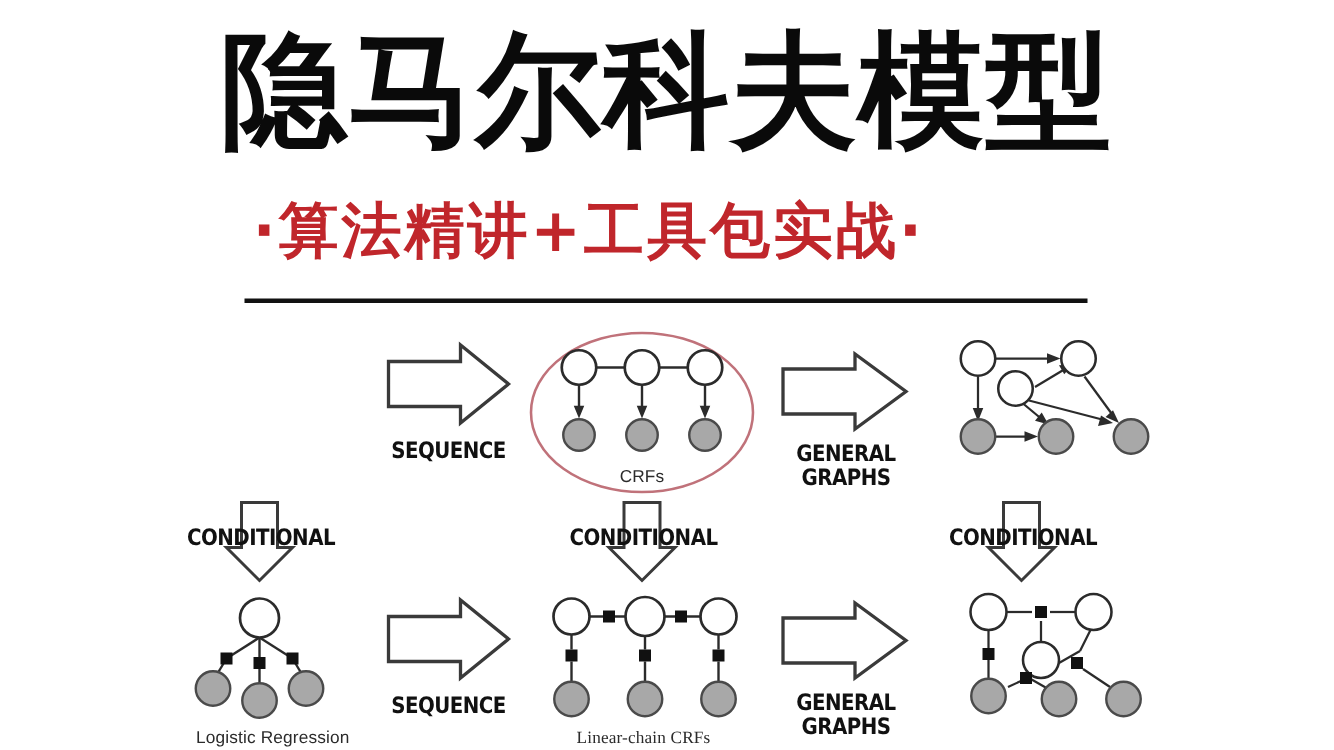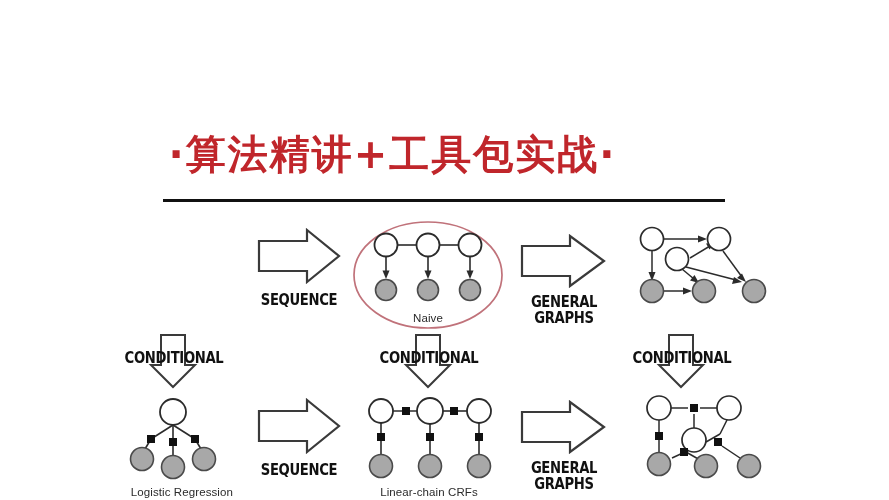--- a/index.html
+++ b/index.html
@@ -105,20 +105,21 @@
     line-height: 15.5px;
   }
 
   svg { display: block; overflow: visible; }
 </style>
 </head>
 <body>
 
 <div id="cover">
 
+  <div class="title-main">隐马尔科夫模型</div>
 
   <div class="title-sub">·算法精讲+工具包实战·</div>
 
   <div class="divider"></div>
 
   <div id="diagram">
 
 
     <div class="cell" style="left:255px; top:12px; width:88px; height:95px;">
       <svg width="88" height="60" viewBox="0 0 88 60">
@@ -140,21 +141,21 @@
         <polygon points="76,59 72.5,50.5 79.5,50.5" fill="#2b2b2b"></polygon>
         <line x1="118" y1="37" x2="118" y2="54" stroke="#2b2b2b" stroke-width="1.6"></line>
         <polygon points="118,59 114.5,50.5 121.5,50.5" fill="#2b2b2b"></polygon>
         <circle cx="34" cy="25" r="11.5" fill="#ffffff" stroke="#2b2b2b" stroke-width="1.8"></circle>
         <circle cx="76" cy="25" r="11.5" fill="#ffffff" stroke="#2b2b2b" stroke-width="1.8"></circle>
         <circle cx="118" cy="25" r="11.5" fill="#ffffff" stroke="#2b2b2b" stroke-width="1.8"></circle>
         <circle cx="34" cy="70" r="10.5" fill="#a8a8a8" stroke="#4a4a4a" stroke-width="1.6"></circle>
         <circle cx="76" cy="70" r="10.5" fill="#a8a8a8" stroke="#4a4a4a" stroke-width="1.6"></circle>
         <circle cx="118" cy="70" r="10.5" fill="#a8a8a8" stroke="#4a4a4a" stroke-width="1.6"></circle>
       </svg>
-      <div class="cap" style="top:92px;">Naive</div>
+      <div class="cap" style="top:92px;">CRFs</div>
     </div>
 
     <div class="cell" style="left:518px; top:18px; width:92px; height:100px;">
       <svg width="92" height="58" viewBox="0 0 92 58">
         <polygon points="4,13 52,13 52,3 86,28 52,53 52,43 4,43" fill="#ffffff" stroke="#3a3a3a" stroke-width="2.2" stroke-linejoin="miter"></polygon>
       </svg>
       <div class="arrow-label two-line" style="top:62px;">GENERAL</div>
       <div class="arrow-label two-line" style="top:78px;">GRAPHS</div>
     </div>
 
@@ -245,21 +246,21 @@
         <circle cx="124" cy="18" r="12" fill="#ffffff" stroke="#2b2b2b" stroke-width="1.8"></circle>
         <rect x="47" y="14" width="8" height="8" fill="#111111"></rect>
         <rect x="95" y="14" width="8" height="8" fill="#111111"></rect>
         <rect x="22" y="40" width="8" height="8" fill="#111111"></rect>
         <rect x="71" y="40" width="8" height="8" fill="#111111"></rect>
         <rect x="120" y="40" width="8" height="8" fill="#111111"></rect>
         <circle cx="26" cy="73" r="11.5" fill="#a8a8a8" stroke="#4a4a4a" stroke-width="1.6"></circle>
         <circle cx="75" cy="73" r="11.5" fill="#a8a8a8" stroke="#4a4a4a" stroke-width="1.6"></circle>
         <circle cx="124" cy="73" r="11.5" fill="#a8a8a8" stroke="#4a4a4a" stroke-width="1.6"></circle>
       </svg>
-      <div class="cap" style="top:93px;">Linear-chain CRFs</div>
+      <div class="cap" style="top:93px;font-family:Liberation Serif, serif;">Linear-chain CRFs</div>
     </div>
 
     <div class="cell" style="left:518px; top:184px; width:92px; height:100px;">
       <svg width="92" height="58" viewBox="0 0 92 58">
         <polygon points="4,13 52,13 52,3 86,28 52,53 52,43 4,43" fill="#ffffff" stroke="#3a3a3a" stroke-width="2.2" stroke-linejoin="miter"></polygon>
       </svg>
       <div class="arrow-label two-line" style="top:62px;">GENERAL</div>
       <div class="arrow-label two-line" style="top:78px;">GRAPHS</div>
     </div>
 

